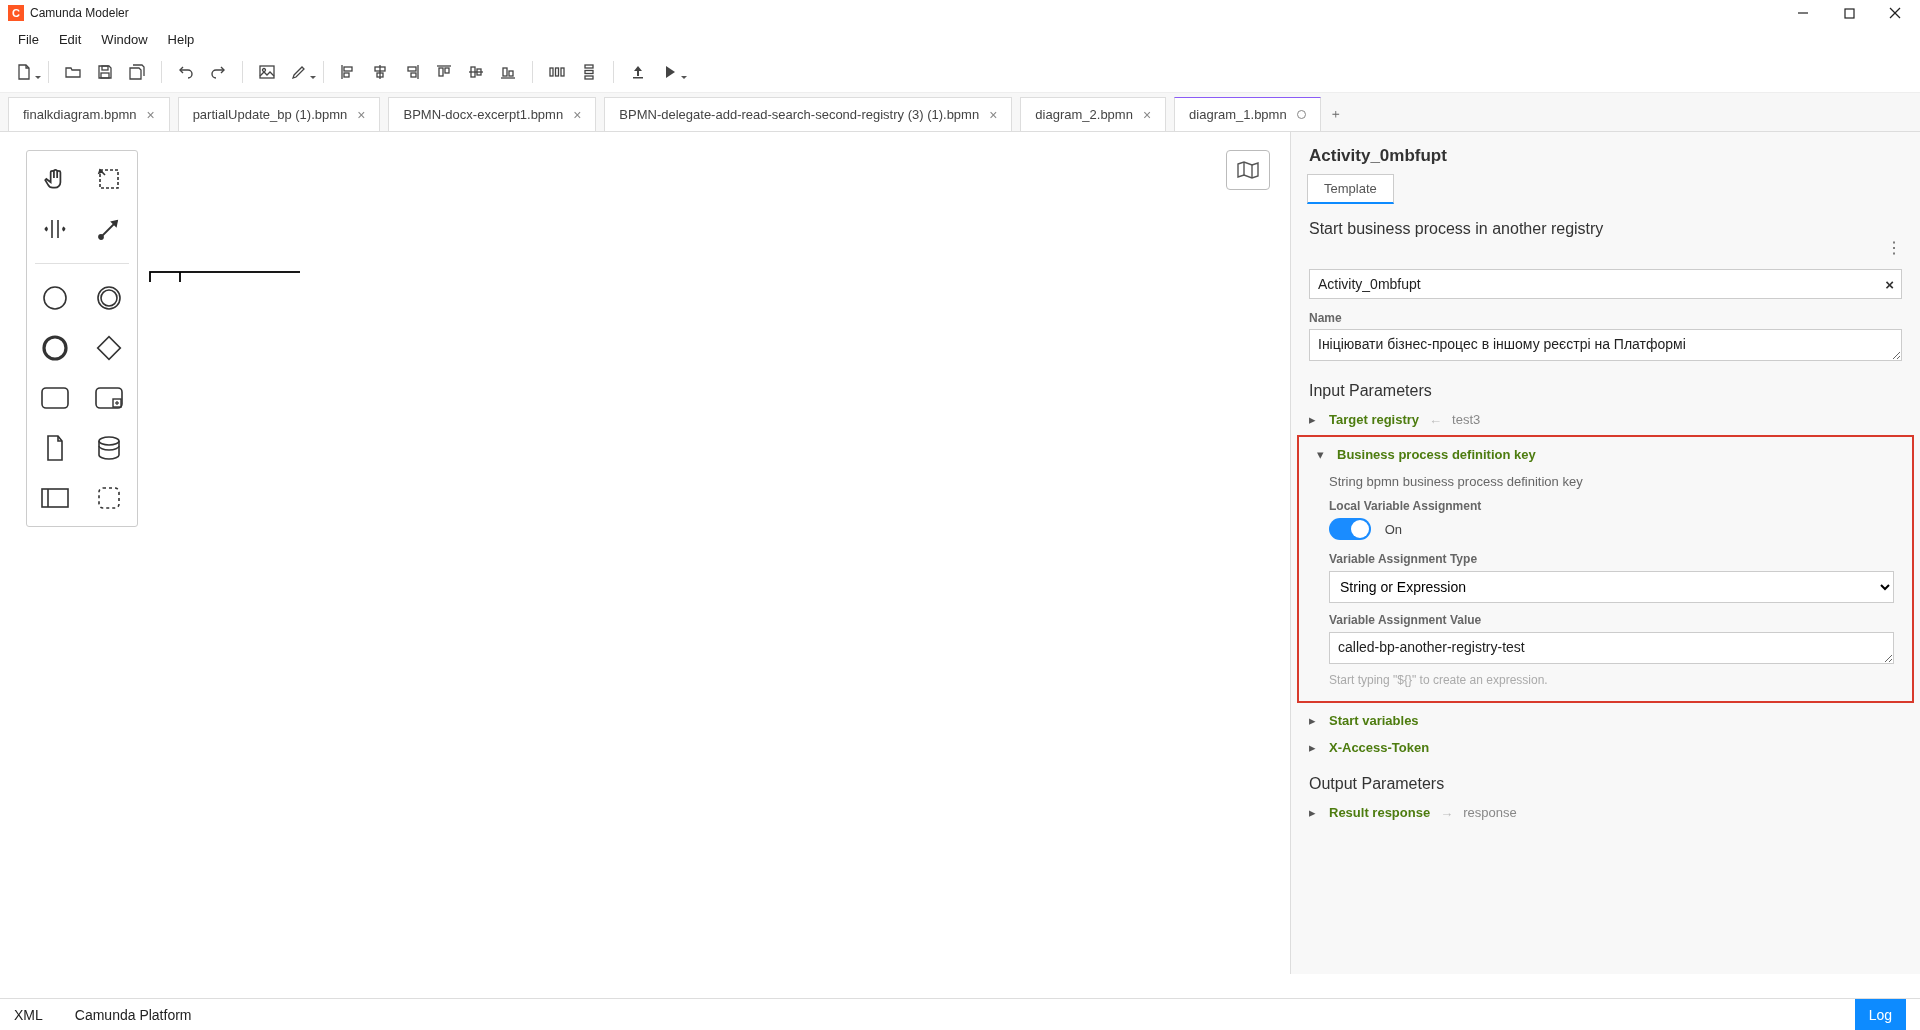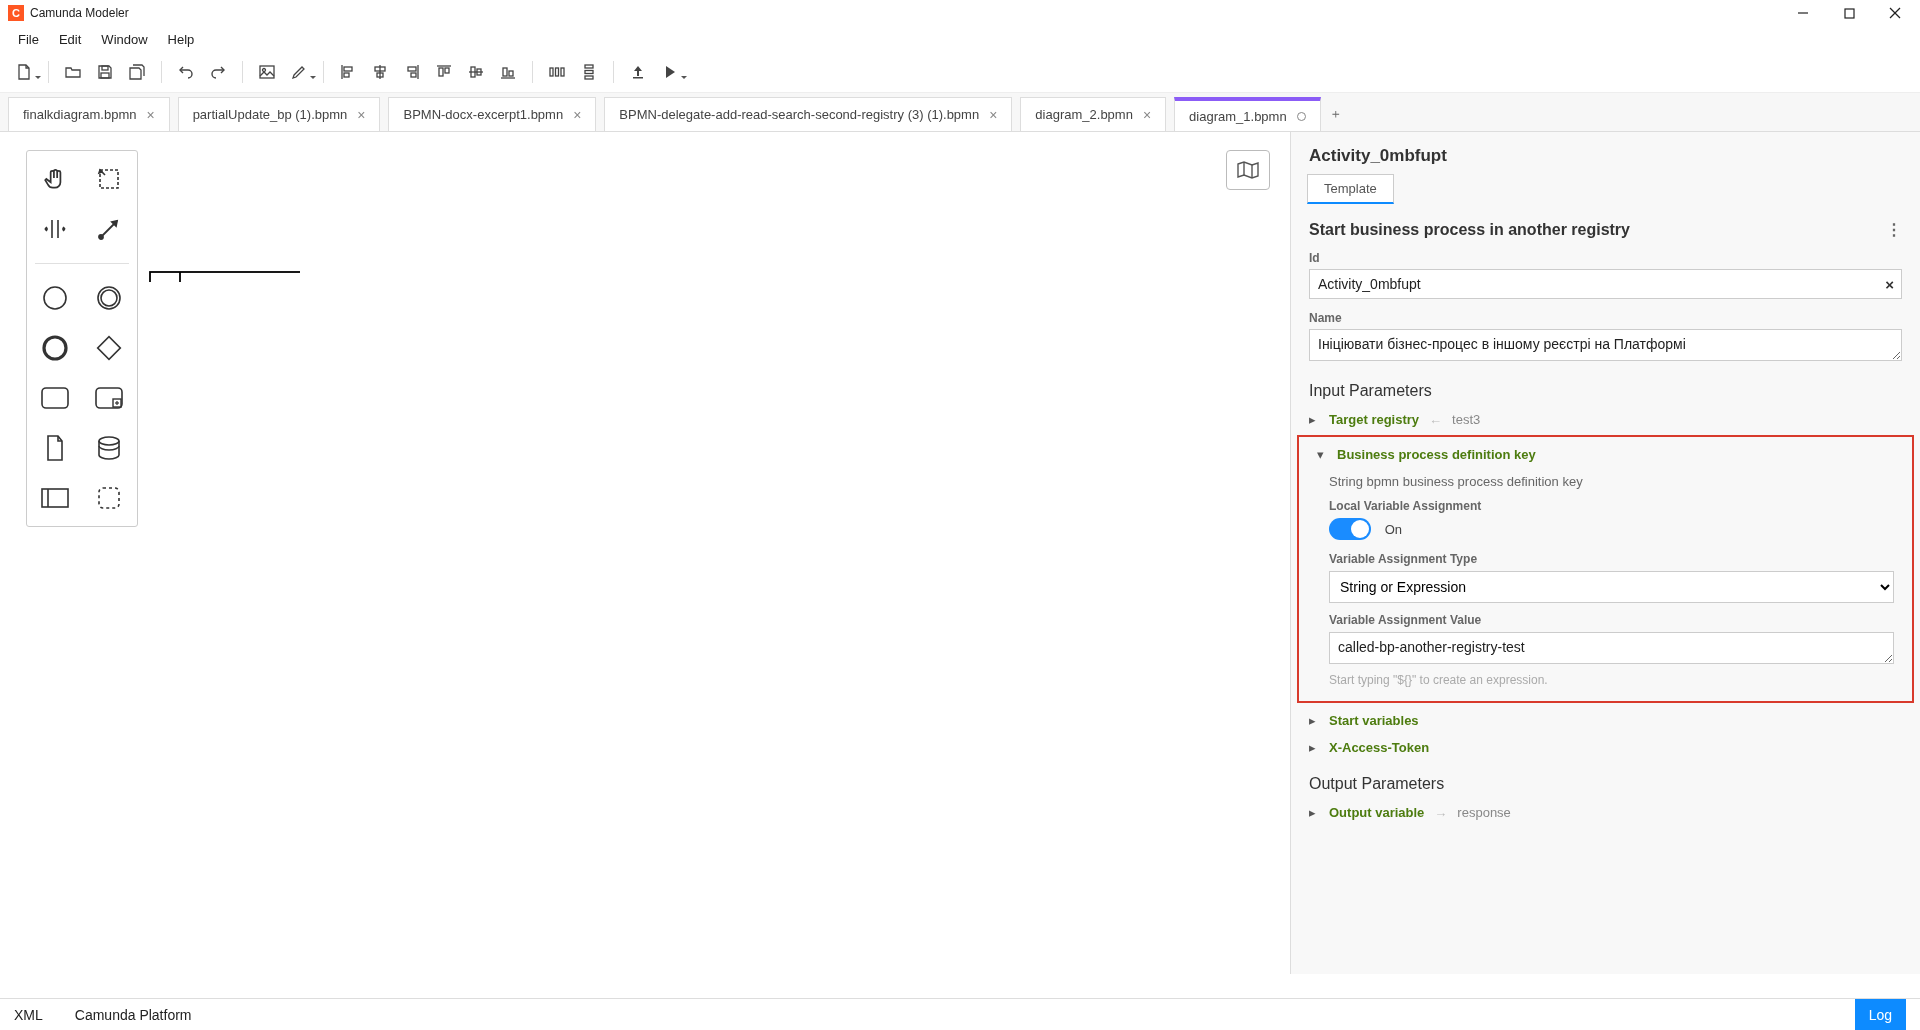--- a/index.html
+++ b/index.html
@@ -21,21 +21,21 @@
   .toolbar .btn { width: 28px; height: 28px; display: flex; align-items: center; justify-content: center; color: #444; position: relative; }
   .toolbar .btn.small-caret::after { content: ""; position: absolute; right: -3px; bottom: 4px; border: 3px solid transparent; border-top-color: #555; }
   .toolbar .sep { width: 1px; height: 22px; background: #ddd; margin: 0 6px; }
   .tb { width: 16px; height: 16px; }
 
   
   .tabstrip { height: 40px; background: #f7f7f7; border-top: 1px solid #eee; border-bottom: 1px solid #ddd; display: flex; align-items: stretch; padding: 0 8px; }
   .tabstrip .tab { display: flex; align-items: center; padding: 0 14px; gap: 10px; border: 1px solid #ddd; border-bottom: none; background: #fff; margin-top: 4px; font-size: 13px; color: #444; }
   .tabstrip .gap { width: 8px; }
   .tabstrip .tab .close { color: #888; font-size: 14px; line-height: 1; }
-  .tabstrip .tab.active { border-top: 4px solid #8b5cf6; }
+  .tabstrip .tab.active { border-top: 1px solid #8b5cf6; }
   .tabstrip .add { width: 30px; display: flex; align-items: center; justify-content: center; color: #666; margin-top: 4px; }
 
   
   .main { flex: 1; display: flex; min-height: 0; }
 
   
   .canvas-wrap { flex: 1; position: relative; background: #fff; }
 
   
   .palette { position: absolute; left: 26px; top: 18px; background: #fff; border: 1px solid #ccc; border-radius: 3px; padding: 10px 8px; display: grid; grid-template-columns: 40px 40px; gap: 14px 14px; }
@@ -47,21 +47,21 @@
 
   .vtext { writing-mode: vertical-rl; transform: rotate(180deg); font-size: 13px; fill: #000; }
 
   
   .minimap { position: absolute; right: 20px; top: 18px; width: 44px; height: 40px; border: 1px solid #bbb; border-radius: 4px; display: flex; align-items: center; justify-content: center; }
   .props { width: 630px; background: #f8f8f8; border-left: 1px solid #ddd; position: relative; display: flex; flex-direction: column; overflow-y: auto; }
   .props-header { padding: 14px 18px 8px; font-size: 17px; font-weight: 600; color: #333; }
   .template-tabrow { padding: 0 16px; }
   .template-tab { display: inline-block; border: 1px solid #ccc; border-bottom: 2px solid #0d8bff; background: #fff; padding: 6px 16px; font-size: 13px; color: #555; }
 
-  .section-headline { padding: 16px 18px 4px; font-size: 16px; font-weight: 700; color: #333; display: flex; align-items: flex-end; }
+  .section-headline { padding: 16px 18px 4px; font-size: 16px; font-weight: 400; color: #333; display: flex; align-items: flex-start; flex-direction: column; }
   .section-headline .more { margin-left: auto; color: #666; font-size: 16px; }
 
   .field-block { padding: 8px 18px 4px; }
   .fld-label { font-size: 12px; color: #666; font-weight: 600; margin-bottom: 4px; }
   .fld-input { width: 100%; border: 1px solid #ccc; background: #fff; padding: 6px 8px; font-size: 14px; color: #222; }
   .fld-input-wrap { position: relative; }
   .fld-input-wrap .clear-x { position: absolute; right: 8px; top: 50%; transform: translateY(-50%); font-size: 15px; color: #333; font-weight: bold; }
   textarea.fld-input { resize: both; height: 32px; font-family: inherit; }
 
   .input-section-title { padding: 14px 18px 6px; font-size: 16px; font-weight: 400; color: #333; }
@@ -458,21 +458,20 @@
     <div class="template-tabrow">
       <div class="template-tab">Template</div>
     </div>
 
     <div class="section-headline">
       <span>Start business process in another registry</span>
       <span class="more">⋮</span>
     </div>
 
     <div class="field-block">
-      <div class="fld-label">Id</div>
       <div class="fld-input-wrap">
         <input class="fld-input" value="Activity_0mbfupt" style="">
         <span class="clear-x">×</span>
       </div>
     </div>
 
     <div class="field-block">
       <div class="fld-label">Name</div>
       <textarea class="fld-input" style="">Ініціювати бізнес-процес в іншому реєстрі на Платформі</textarea>
     </div>
@@ -519,21 +518,21 @@
 
     <div class="collapse-row">
       <span class="chev">▸</span>
       <span class="name">X-Access-Token</span>
     </div>
 
     <div class="input-section-title">Output Parameters</div>
 
     <div class="collapse-row">
       <span class="chev">▸</span>
-      <span class="name">Output variable</span>
+      <span class="name">Result response</span>
       <span class="arrow">→</span>
       <span class="val">response</span>
     </div>
 
   </div>
 </div>
 
 <div class="sep-wide"></div>
 
 <div class="statusbar">

